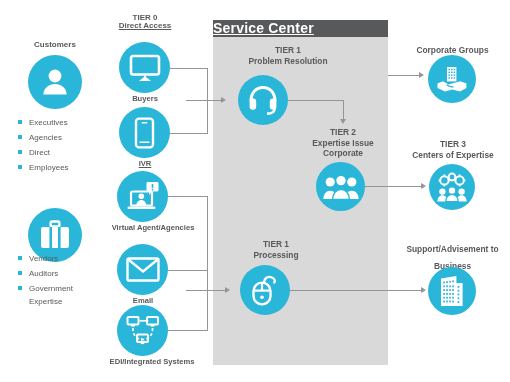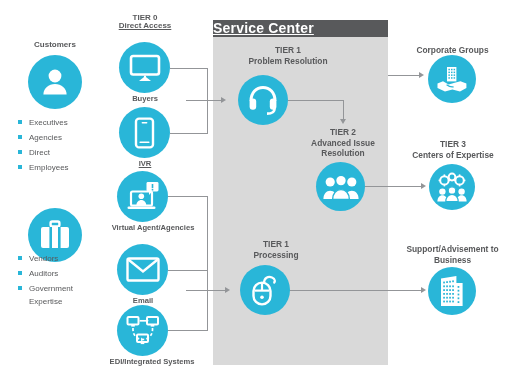--- a/index.html
+++ b/index.html
@@ -168,22 +168,22 @@
   <div class="abs circle" style="left:238px;top:75px;width:50px;height:50px;">
     <svg width="32" height="32" viewBox="0 0 32 32" aria-hidden="true">
       <path d="M4 17 C4 8.7 9.4 3.4 16 3.4 C22.6 3.4 28 8.7 28 17" fill="none" stroke="#ffffff" stroke-width="3"></path>
       <rect x="2.6" y="14.4" width="6.6" height="11.4" rx="3.2" fill="#ffffff"></rect>
       <rect x="22.8" y="14.4" width="6.6" height="11.4" rx="3.2" fill="#ffffff"></rect>
       <path d="M27.6 24.4 C27.6 28 24.6 29.6 20 29.6" fill="none" stroke="#ffffff" stroke-width="2.6"></path>
     </svg>
   </div>
 
   <div class="abs lbl-big" style="left:290px;top:127px;width:106px;">TIER 2</div>
-  <div class="abs lbl-big" style="left:290px;top:138px;width:106px;">Advanced Issue</div>
-  <div class="abs lbl-big" style="left:290px;top:148px;width:106px;">Resolution</div>
+  <div class="abs lbl-big" style="left:290px;top:138px;width:106px;">Expertise Issue</div>
+  <div class="abs lbl-big" style="left:290px;top:148px;width:106px;">Corporate</div>
   <div class="abs circle" style="left:316px;top:162px;width:49px;height:49px;">
     <svg width="36" height="26" viewBox="0 0 36 26" aria-hidden="true">
       <circle cx="7.2" cy="8" r="4.6" fill="#ffffff"></circle>
       <path d="M0.4 25c0-4.9 3-8.2 6.8-8.2s6.8 3.3 6.8 8.2z" fill="#ffffff"></path>
       <circle cx="28.8" cy="8" r="4.6" fill="#ffffff"></circle>
       <path d="M22 25c0-4.9 3-8.2 6.8-8.2s6.8 3.3 6.8 8.2z" fill="#ffffff"></path>
       <circle cx="18" cy="6.6" r="5.4" fill="#ffffff" stroke="#29b6d8" stroke-width="1.4"></circle>
       <path d="M9.6 25.4c0-5.8 3.7-9.8 8.4-9.8s8.4 4 8.4 9.8z" fill="#ffffff" stroke="#29b6d8" stroke-width="1.4"></path>
     </svg>
   </div>
@@ -245,21 +245,21 @@
       <circle cx="6.4" cy="19.6" r="3.2" fill="#ffffff"></circle>
       <path d="M1.4 29.4c0-3.7 2.2-6.2 5-6.2s5 2.5 5 6.2z" fill="#ffffff"></path>
       <circle cx="25.6" cy="19.6" r="3.2" fill="#ffffff"></circle>
       <path d="M20.6 29.4c0-3.7 2.2-6.2 5-6.2s5 2.5 5 6.2z" fill="#ffffff"></path>
       <circle cx="16" cy="18.6" r="3.8" fill="#ffffff" stroke="#29b6d8" stroke-width="1.2"></circle>
       <path d="M9.8 29.6c0-4.3 2.7-7.2 6.2-7.2s6.2 2.9 6.2 7.2z" fill="#ffffff" stroke="#29b6d8" stroke-width="1.2"></path>
     </svg>
   </div>
 
   <div class="abs lbl-big" style="left:395px;top:244px;width:115px;">Support/Advisement to</div>
-  <div class="abs lbl-big" style="left:395px;top:255px;width:115px;">Business</div>
+  <div class="abs lbl-big" style="left:395px;top:261px;width:115px;">Business</div>
   <div class="abs circle" style="left:428px;top:267px;width:48px;height:48px;">
     <svg width="26" height="32" viewBox="0 0 26 32" aria-hidden="true">
       <path d="M2 3.4 L17.4 1 L17.4 8 L23.6 8 L23.6 31 L2 31 Z" fill="#ffffff"></path>
       <g fill="#29b6d8">
         <rect x="4.2" y="6.6" width="1.7" height="1.8"></rect>
           <rect x="7.2" y="6.2" width="1.7" height="1.8"></rect>
         <rect x="10.2" y="5.8" width="1.7" height="1.8"></rect>
           <rect x="13.2" y="5.4" width="1.7" height="1.8"></rect>
         <rect x="4.2" y="10.4" width="1.7" height="1.8"></rect>
           <rect x="7.2" y="10.4" width="1.7" height="1.8"></rect>

